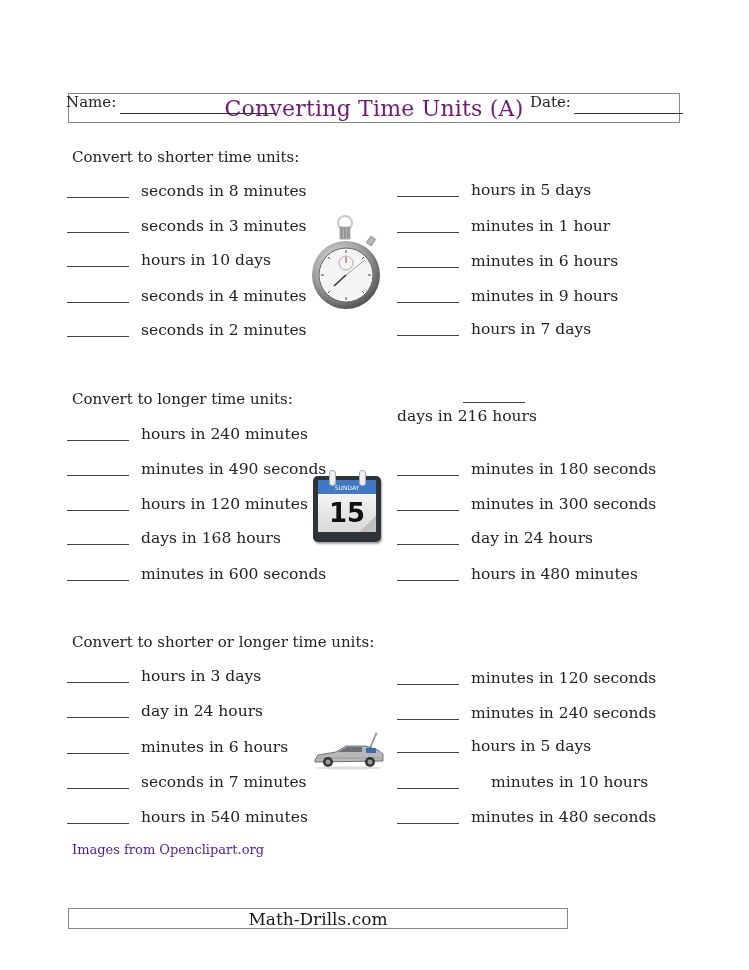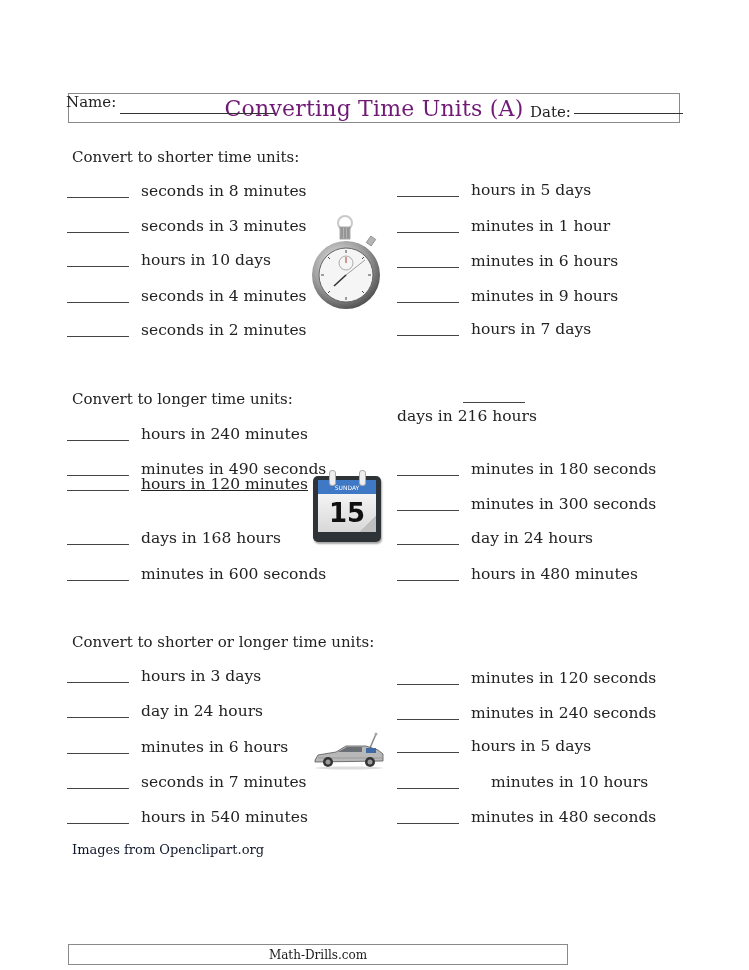--- a/index.html
+++ b/index.html
@@ -4,33 +4,33 @@
   <style>
     html, body { margin:0; padding:0; background:#ffffff; }
     body { width:749px; height:970px; position:relative; overflow:hidden;
            font-family:"DejaVu Serif", "Liberation Serif", serif; color:#222; }
     .title-box { position:absolute; left:68px; top:47px; width:612px; height:30px;
                  border:1px solid #8a8a8a; box-sizing:border-box;
                  display:flex; align-items:center; justify-content:center;
                  font-size:22px; letter-spacing:0.2px; color:#701a75;margin-top:46px; }
     .name-label { position:absolute; left:66px; top:93px; font-size:15px; }
     .name-line { position:absolute; left:120px; top:113px; width:155px; border-top:1px solid #333; }
-    .date-label { position:absolute; left:530px; top:103px; font-size:15px; }
+    .date-label { position:absolute; left:530px; top:93px; font-size:15px; }
     .date-line { position:absolute; left:574px; top:113px; width:109px; border-top:1px solid #333; }
     .section-head { position:absolute; left:72px; font-size:15px; color:#222; }
     .row { position:absolute; height:20px; display:flex; align-items:flex-end; }
     .blank { width:62px; border-bottom:1.5px solid #444; height:0; margin-bottom:3px; margin-right:12px; }
     .qtext { font-size:15.5px; white-space:nowrap; line-height:20px; }
     .col-left { left:67px; }
     .col-right { left:397px; }
-    .credit { position:absolute; left:72px; top:842px; font-size:13px; color:#0f172a; }
+    .credit { position:absolute; left:72px; top:842px; font-size:13px; color:#4c1d95; }
     .footer-box { position:absolute; left:68px; top:908px; width:500px; height:21px;
                   border:1px solid #8a8a8a; box-sizing:border-box;
                   display:flex; align-items:center; justify-content:center;
-                  font-size:12px; color:#1a1a1a;margin-top:36px; }
+                  font-size:17px; color:#1a1a1a; }
     .pic { position:absolute; }
   </style>
 </head>
 <body>
 
 <div class="title-box">Converting Time Units (A)</div>
 
 <span class="name-label">Name:</span>
 <div class="name-line"></div>
 <span class="date-label">Date:</span>
@@ -115,21 +115,21 @@
 <div class="section-head" style="top:390px;">Convert to longer time units:</div>
 
 <div class="row col-left" style="top:424px;">
     <div class="blank"></div>
     <span class="qtext">hours in 240 minutes</span>
   </div>
 <div class="row col-left" style="top:459px;">
     <div class="blank"></div>
     <span class="qtext">minutes in 490 seconds</span>
   </div>
-<div class="row col-left" style="top:474px;text-decoration:underline;">
+<div class="row col-left" style="top:494px;">
     <div class="blank"></div>
     <span class="qtext">hours in 120 minutes</span>
   </div>
 <div class="row col-left" style="top:528px;">
     <div class="blank"></div>
     <span class="qtext">days in 168 hours</span>
   </div>
 <div class="row col-left" style="top:564px;">
     <div class="blank"></div>
     <span class="qtext">minutes in 600 seconds</span>

